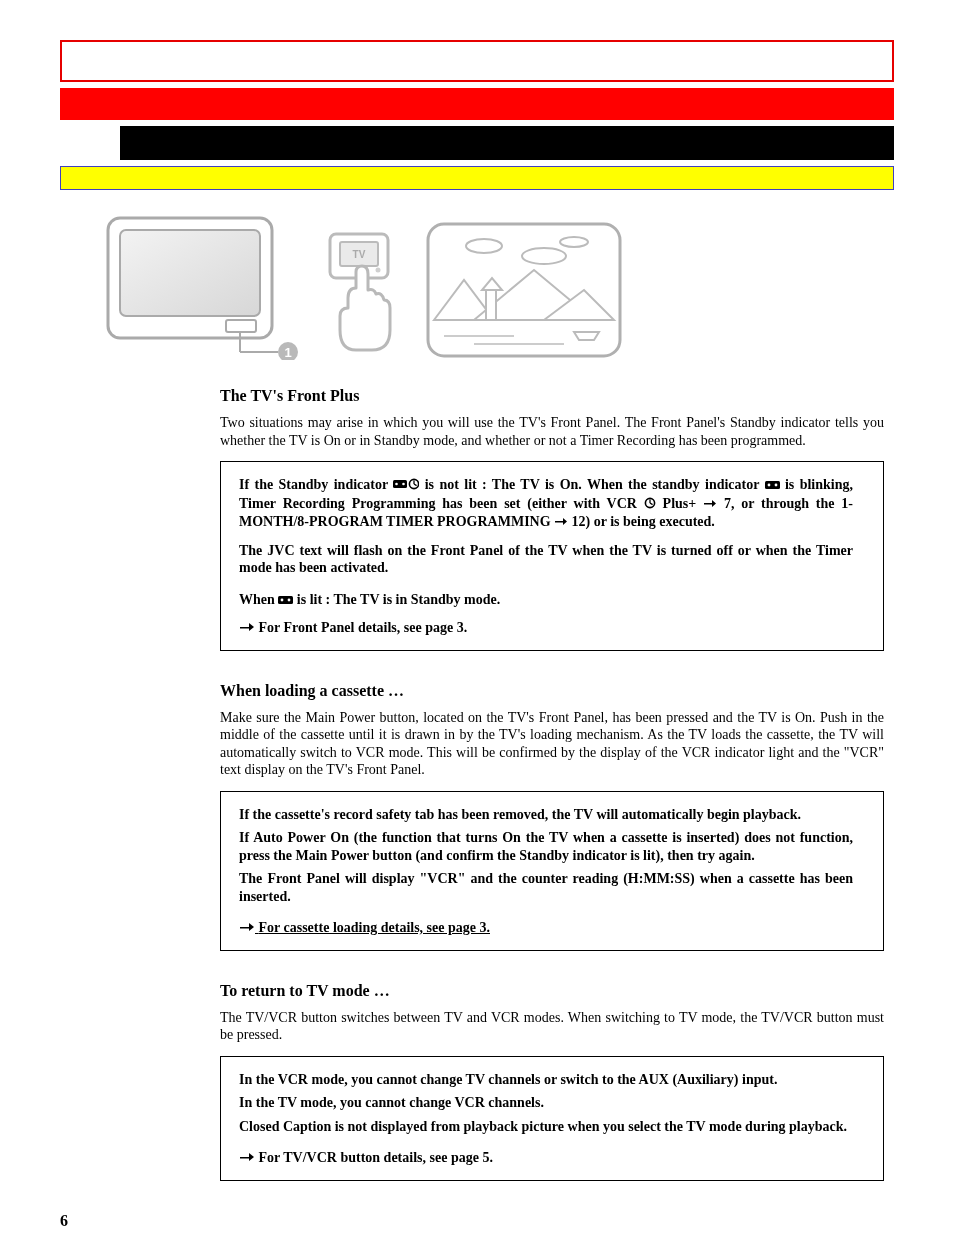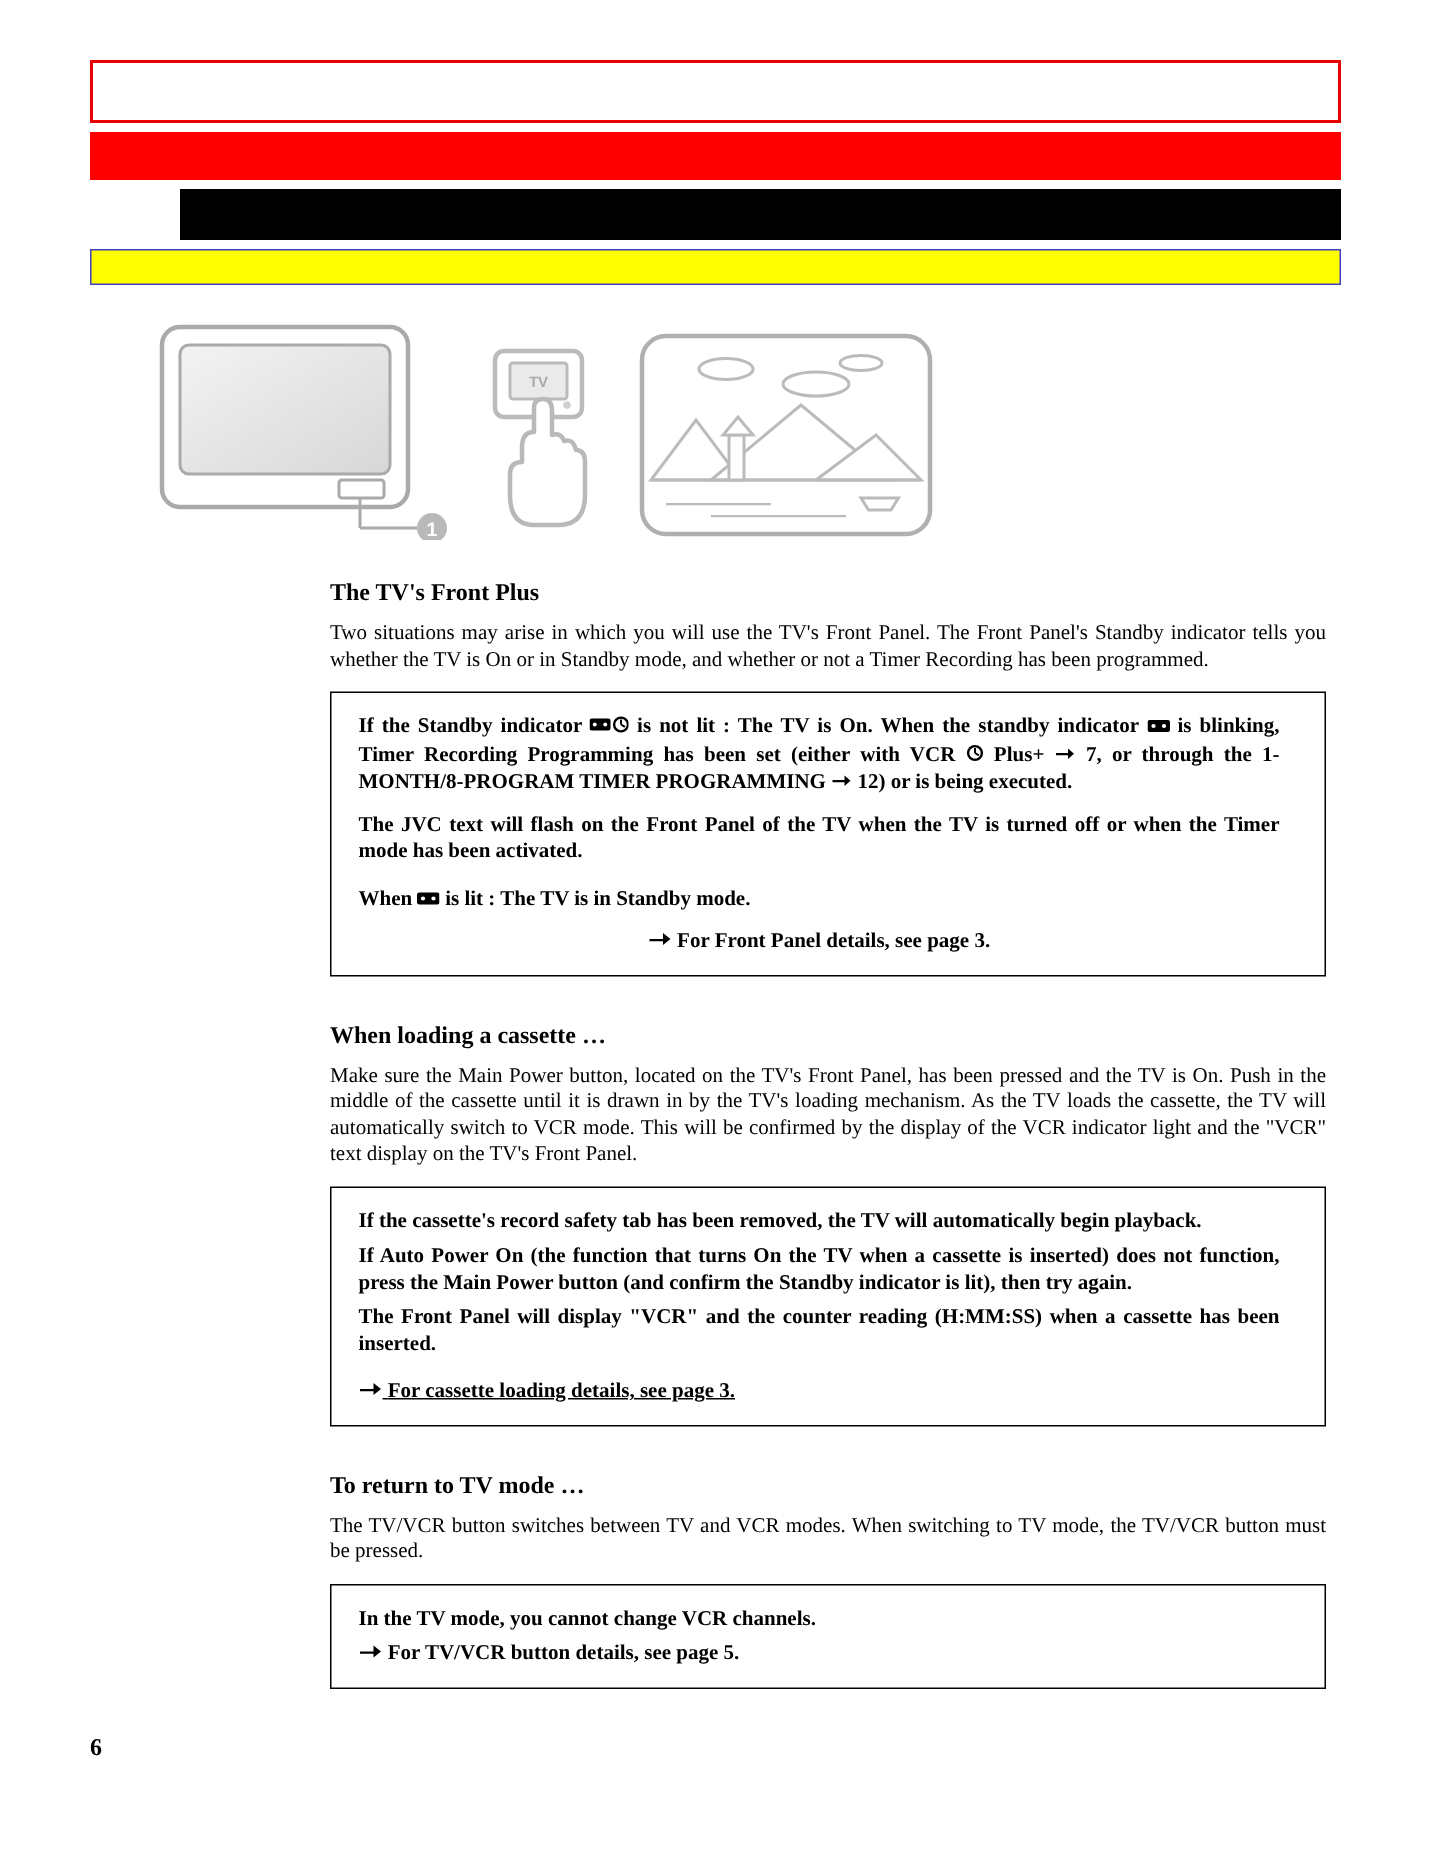--- a/index.html
+++ b/index.html
@@ -155,21 +155,21 @@
       <span class="sm-icon">
         <svg width="15" height="10" viewBox="0 0 15 10">
             <rect x="0" y="1" width="15" height="8" rx="1.5" fill="#000"></rect>
             <circle cx="4" cy="5" r="1.4" fill="#fff"></circle>
             <circle cx="11" cy="5" r="1.4" fill="#fff"></circle>
           </svg>
       </span>
       <span> is lit : </span>
       <span> The  TV is in Standby mode.</span>
     </div>
-    <div style="text-align:center;">
+    <div style="">
       <span class="hand-icon">
         <svg width="16" height="13" viewBox="0 0 16 13">
             <path d="M1 7 L10 7 L10 3 L15 7 L10 11 L10 8.5 L1 8.5 Z" fill="#000"></path>
           </svg>
       </span>
       <span>For Front Panel details, see page 3.</span>
     </div>
   </div>
 </div>
 
@@ -190,21 +190,23 @@
       <span>For cassette loading details, see page 3.</span>
     </div>
   </div>
 </div>
 
 <div class="section">
   <div class="section-title">To return to TV mode …</div>
   <div class="section-body">The TV/VCR button switches between TV and VCR modes.  When switching to TV mode,  the TV/VCR button must be pressed.</div>
 
   <div class="option-box">
+    <div style="margin-bottom:6px;">In the VCR mode, you cannot change TV channels or switch to the AUX (Auxiliary)  input.</div>
     <div style="margin-bottom:6px;">In the TV mode, you cannot change VCR channels.</div>
+    <div style="margin-bottom:14px;">Closed  Caption  is not displayed from playback  picture when you select the TV  mode during  playback.</div>
     <div style="text-align:left;">
       <span class="hand-icon">
         <svg width="16" height="13" viewBox="0 0 16 13">
             <path d="M1 7 L10 7 L10 3 L15 7 L10 11 L10 8.5 L1 8.5 Z" fill="#000"></path>
           </svg>
       </span>
       <span>For TV/VCR button details, see page 5.</span>
     </div>
   </div>
 </div>

